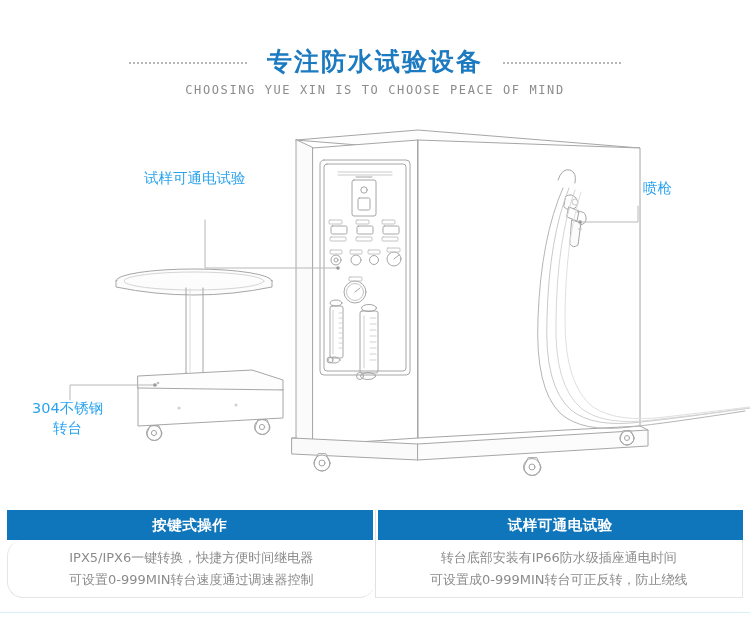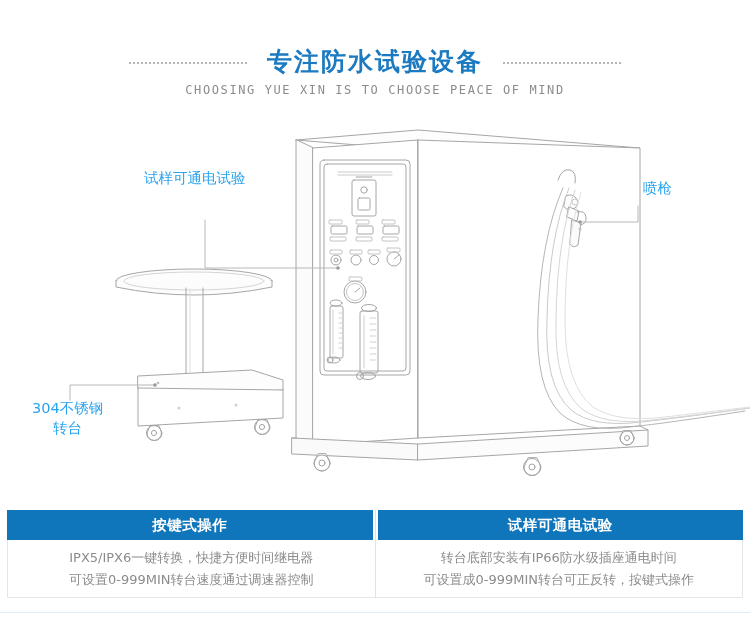--- a/index.html
+++ b/index.html
@@ -64,21 +64,21 @@
   }
   .feat-col.left .feat-head  { margin-right: 2px; }
   .feat-col.right .feat-head { margin-left: 2px; font-family: Liberation Mono, monospace; }
   .feat-body {
     flex: 1; border: 1px solid #e6e6e6; border-top: none;
     display: flex; flex-direction: column;
     align-items: center; justify-content: center;
     color: #8b8b8b; font-size: 13px; line-height: 22px;
     font-family: "DejaVu Sans", "Liberation Sans", sans-serif;
   }
-  .feat-col.left  .feat-body { border-right: none; }
+  .feat-col.left  .feat-body { border-right: none; border-radius: 16px; }
   .feat-col.right .feat-body { border-left: none; }
   .feat-line { white-space: nowrap; }
 
   .bottom-rule {
     position: absolute; left: 0; top: 612px; width: 750px; height: 1px;
     background: #d9eefb;
   }
 </style>
 </head>
 <body>
@@ -274,21 +274,21 @@
       <div class="feat-body">
         <div class="feat-line">IPX5/IPX6一键转换，快捷方便时间继电器</div>
         <div class="feat-line">可设置0-999MIN转台速度通过调速器控制</div>
       </div>
     </div>
 
     <div class="feat-col right">
       <div class="feat-head">试样可通电试验</div>
       <div class="feat-body">
         <div class="feat-line">转台底部安装有IP66防水级插座通电时间</div>
-        <div class="feat-line">可设置成0-999MIN转台可正反转，按键式操作</div>
+        <div class="feat-line">可设置成0-999MIN转台可正反转，防止绕线</div>
       </div>
     </div>
 
   </div>
 
   <div class="bottom-rule"></div>
 
 </div>
 
 </body></html>

